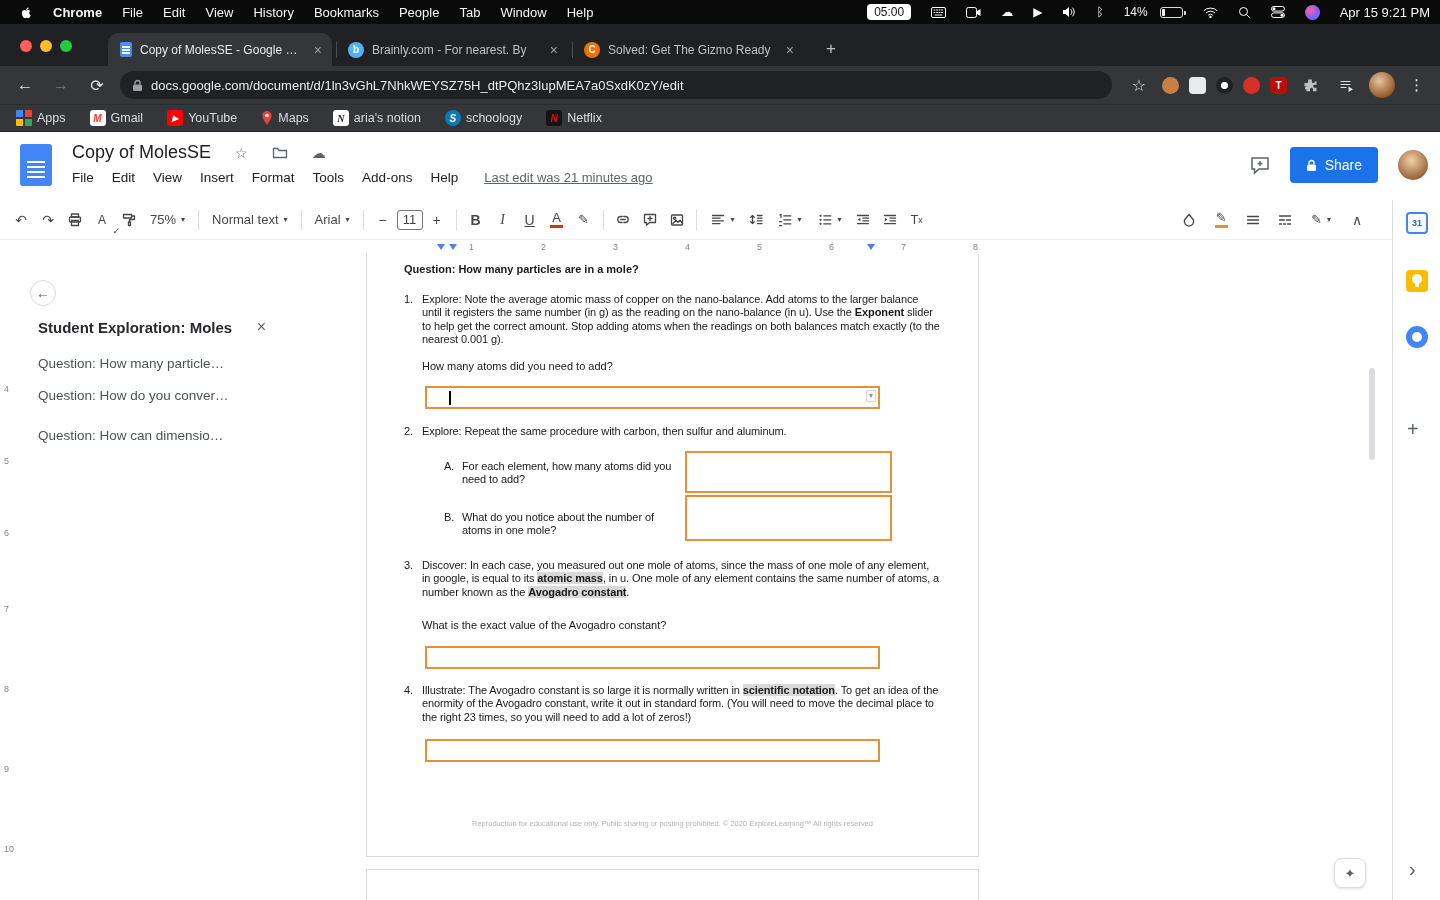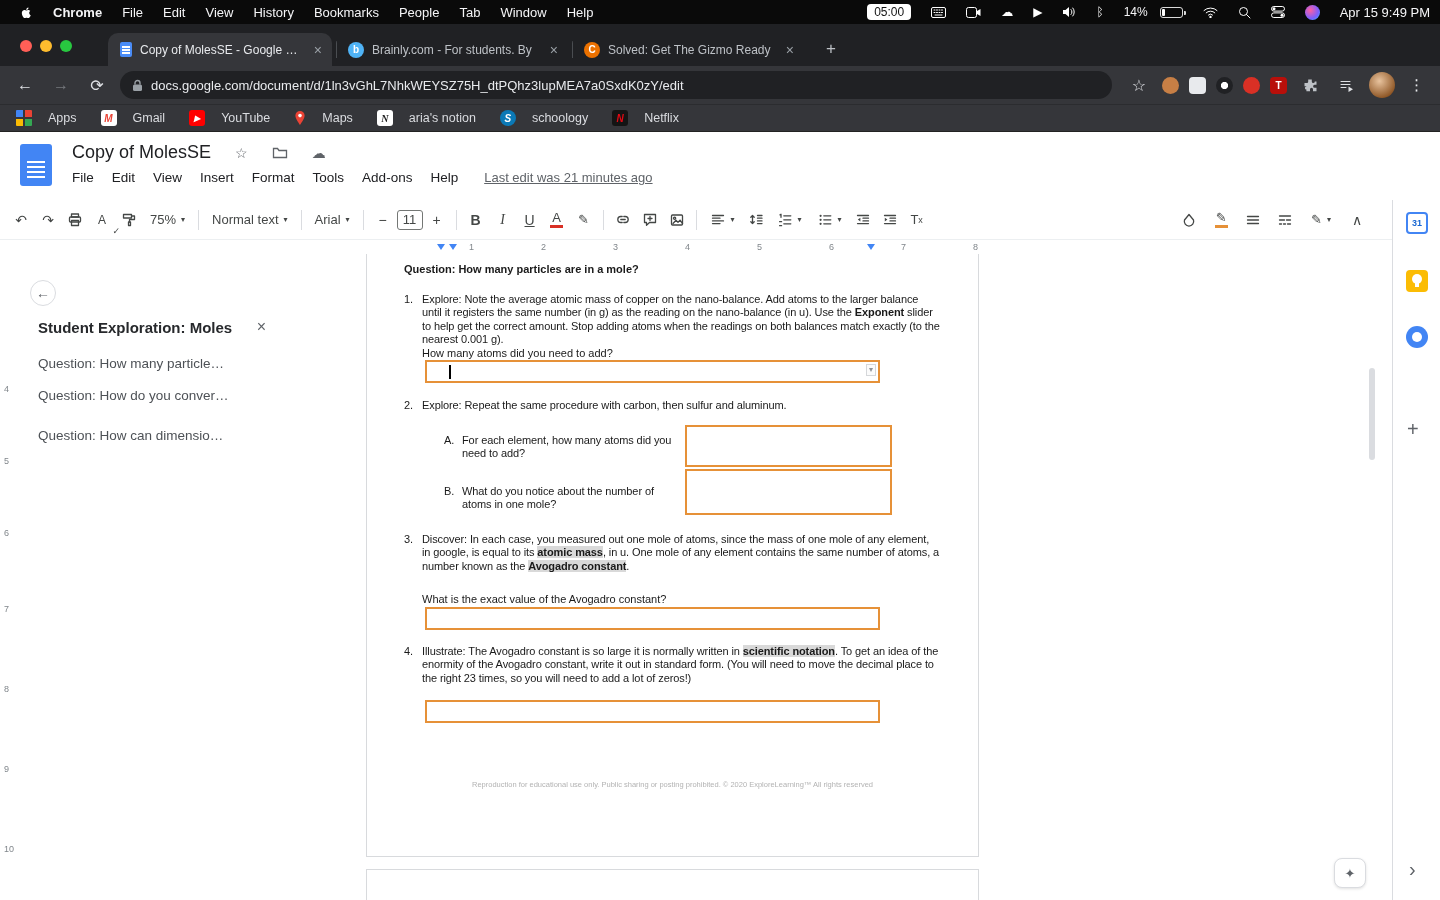--- a/index.html
+++ b/index.html
@@ -51,21 +51,21 @@
     padding:0 12px;gap:8px;min-width:0;margin-right:4px}
   .url{color:#e8eaed;font-size:13px;white-space:nowrap;overflow:hidden;text-overflow:ellipsis}
   .ext{width:17px;height:17px;border-radius:50%;flex:none}
   .ext-sq{border-radius:4px;display:flex;align-items:center;justify-content:center;font-size:10px;font-weight:700;color:#fff}
   .avatar{width:26px;height:26px;border-radius:50%;background:radial-gradient(circle at 40% 35%,#e8c39e,#8d5524 75%);flex:none}
   .kebab{color:#e8eaed;font-size:15px;padding:0 4px}
 
   
   .bookmarks{position:absolute;top:104px;left:0;width:1440px;height:28px;background:#35363a;
     border-top:1px solid #2b2c2f;border-bottom:1px solid #222;display:flex;align-items:center;gap:24px;padding:0 16px}
-  .bm{display:flex;align-items:center;gap:16px;font-size:12.5px;color:#dadce0;white-space:nowrap}
+  .bm{display:flex;align-items:center;gap:5px;font-size:12.5px;color:#dadce0;white-space:nowrap}
   .bfav{width:16px;height:16px;border-radius:3px;display:flex;align-items:center;justify-content:center;font-size:10px;font-weight:700}
   .bf-apps{background-image:linear-gradient(#4285f4,#4285f4),linear-gradient(#ea4335,#ea4335),linear-gradient(#fbbc04,#fbbc04),linear-gradient(#34a853,#34a853);
     background-repeat:no-repeat;background-size:7px 7px;background-position:0 0,9px 0,0 9px,9px 9px;border-radius:1px}
   .bf-gmail{background:#fff;color:#ea4335}
   .bf-yt{background:#f00;color:#fff;font-size:8px}
   .bf-notion{background:#fff;color:#1b1b1b;font-family:"Liberation Serif",serif}
   .bf-sch{background:#0b79b6;color:#fff;border-radius:50%}
   .bf-nflx{background:#141414;color:#e50914}
 
   
@@ -130,21 +130,21 @@
   .b{font-weight:700}
   .rb{font-weight:700}.ru{}.rh{background:#d9d9d9}
   .li{display:flex}
   .num{width:18px;flex:none}
   .ptext{width:524px;letter-spacing:-0.1px}
   .q{margin-left:18px}
   .ansbox{margin-left:21px;width:455px;height:23px;border:2px solid #e69138;background:#fff;position:relative}
   .caret{position:absolute;left:22px;top:3px;width:1.5px;height:14px;background:#000}
   .boxdd{position:absolute;right:2px;top:2px;font-size:8px;color:#8f9398;border:1px solid #d5d7da;background:#fbfbfb;
     padding:0 2px;line-height:10px}
-  .mt12{margin-top:12px}.mt13{}.mt15{margin-top:15px}.mt16{margin-top:16px}
+  .mt12{margin-top:12px}.mt13{margin-top:13px}.mt15{margin-top:15px}.mt16{margin-top:16px}
   .mt18{margin-top:18px}.mt20{margin-top:20px}
   .abblock{position:relative;height:90px;margin-left:40px}
   .sublabel{position:absolute;left:0;width:18px}
   .subtext{position:absolute;left:18px;width:220px;letter-spacing:-0.1px}
   .pa{top:9px}.pb{top:60px}
   .boxa{position:absolute;left:241px;top:0;width:207px;height:42px;margin:0}
   .boxb{position:absolute;left:241px;top:44px;width:207px;height:46px;margin:0}
   .pfooter{margin:55px -38px 0 -37px;text-align:center;font-size:7.5px;color:#b3b3b3;letter-spacing:0}
 
   .vscroll{position:absolute;left:1369px;top:114px;width:6px;height:92px;background:#dadce0;border-radius:3px}
@@ -228,40 +228,40 @@
       </span>
       <span class="mb-ic">
         <svg width="14" height="12" viewBox="0 0 14 12">
             <rect x="0.5" y="0.5" width="13" height="4.6" rx="2.3" stroke="#fff" fill="none"></rect>
             <circle cx="3" cy="2.8" r="1.5" fill="#fff"></circle>
             <rect x="0.5" y="6.9" width="13" height="4.6" rx="2.3" stroke="#fff" fill="none"></rect>
             <circle cx="11" cy="9.2" r="1.5" fill="#fff"></circle>
           </svg>
       </span>
       <span class="siri"></span>
-      <span class="clock">Apr 15 9:49 PM</span>
+      <span class="clock">Apr 15 9:21 PM</span>
     </div>
   </div>
 
   <div class="tabstrip">
     <span class="light l-close"></span>
     <span class="light l-min"></span>
     <span class="light l-zoom"></span>
 
     <div class="tab active" style="left:108px;width:224px">
       <span class="fav-doc">
           <i></i>
         </span>
       <span class="tab-title">Copy of MolesSE - Google Doc</span>
       <span class="tab-close">×</span>
     </div>
     <div class="tab" style="left:336px;width:232px">
       <span class="sep-l"></span>
       <span class="fav fav-brainly">b</span>
-      <span class="tab-title">Brainly.com - For students. By</span>
+      <span class="tab-title">Brainly.com - For nearest. By</span>
       <span class="tab-close">×</span>
     </div>
     <div class="tab" style="left:572px;width:232px">
       <span class="sep-l"></span>
       <span class="fav fav-chegg">C</span>
       <span class="tab-title">Solved: Get The Gizmo Ready</span>
       <span class="tab-close">×</span>
     </div>
     <span class="newtab">+</span>
   </div>
@@ -353,20 +353,36 @@
         <span class="dmenu">File</span>
         <span class="dmenu">Edit</span>
         <span class="dmenu">View</span>
         <span class="dmenu">Insert</span>
         <span class="dmenu">Format</span>
         <span class="dmenu">Tools</span>
         <span class="dmenu">Add-ons</span>
         <span class="dmenu">Help</span>
         <span class="lastedit">Last edit was 21 minutes ago</span>
       </div>
+    </div>
+    <div class="dh-right">
+      <span>
+        <svg width="20" height="19" viewBox="0 0 20 19">
+            <path d="M2 2h16v11h-9l-4.5 4V13H2z" fill="none" stroke="#5f6368" stroke-width="1.5"></path>
+            <path d="M10 5v5M7.5 7.5h5" stroke="#5f6368" stroke-width="1.5"></path>
+          </svg>
+      </span>
+      <div class="sharebtn">
+        <svg width="11" height="13" viewBox="0 0 11 13">
+            <rect x="1" y="5.5" width="9" height="6.5" rx="1.5" fill="#fff"></rect>
+            <path d="M3 5.5V4a2.5 2.5 0 015 0v1.5" stroke="#fff" fill="none" stroke-width="1.4"></path>
+          </svg>
+        <span>Share</span>
+      </div>
+      <span class="avatar-lg"></span>
     </div>
   </div>
 
   <div class="dtoolbar">
     <span class="tbtn">↶</span>
     <span class="tbtn">↷</span>
     <span class="tbtn">
       <svg width="16" height="16" viewBox="0 0 16 16">
           <g class="st">
             <rect x="4.5" y="2" width="7" height="3"></rect>

